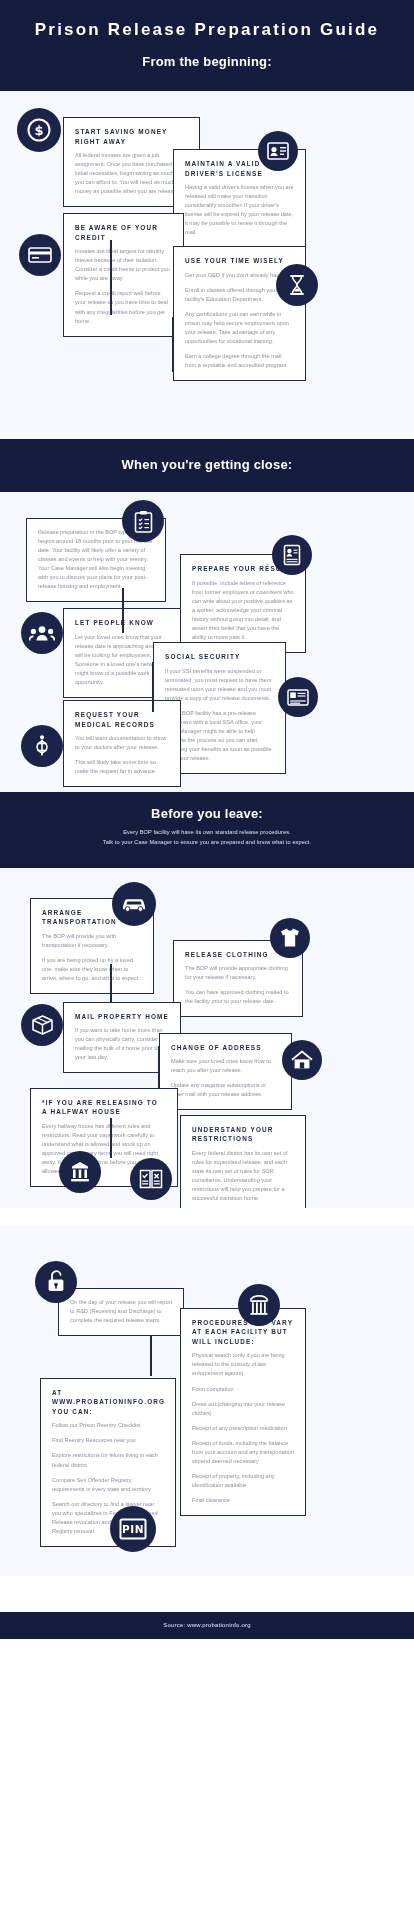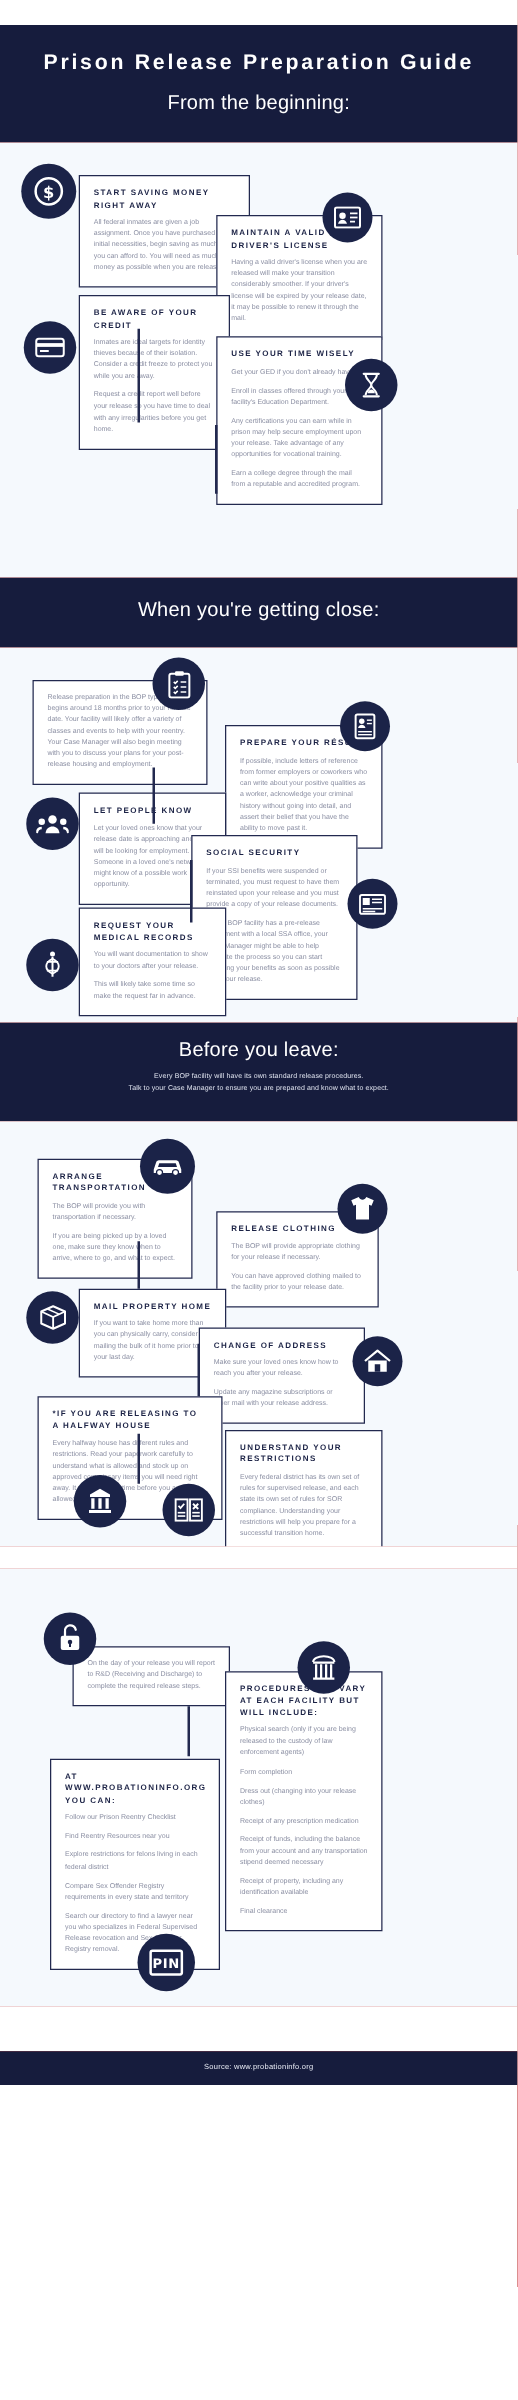--- a/index.html
+++ b/index.html
@@ -3,39 +3,39 @@
 <meta charset="utf-8">
 <style>
   * { box-sizing: border-box; margin: 0; padding: 0; }
   html, body {
     width: 414px;
     background: #ffffff;
     font-family: "Liberation Sans", sans-serif;
   }
   body { width: 414px; }
 
-  .page { width: 414px; position: relative; background:#b91c1c;margin-top:20px; }
+  .page { width: 414px; position: relative; background:#ef4444; }
 
   
   .band {
     background: #161c3d;
     color: #ffffff;
     text-align: center;
     padding: 18px 14px 20px;
   }
   .title {
     font-size: 17px;
     font-weight: bold;
     letter-spacing: 2.2px;
     color: #ffffff;
     padding-bottom: 14px;
   }
   .band-sub {
-    font-size: 16px;
-    font-weight: normal;
+    font-size: 13px;
+    font-weight: bold;
     letter-spacing: .2px;
     color: #ffffff;
   }
   .band-note {
     font-size: 5.6px;
     line-height: 1.75;
     color: #dfe3ef;
     margin-top: 7px;
     font-weight: normal;
     letter-spacing: .1px;
@@ -407,21 +407,21 @@
 
       <div class="card" style="left:40px;top:152px;width:136px;">
         <div class="card-h">AT WWW.PROBATIONINFO.ORG YOU CAN:</div>
         <div class="card-p">Follow our Prison Reentry Checklist</div>
         <div class="card-p">Find Reentry Resources near you</div>
         <div class="card-p">Explore restrictions for felons living in each federal district</div>
         <div class="card-p">Compare Sex Offender Registry requirements in every state and territory</div>
         <div class="card-p">Search our directory to find a lawyer near you who specializes in Federal Supervised Release revocation and Sex Offender Registry removal.</div>
       </div>
 
-      <div class="circ" style="left:110px;top:292px;width:46px;height:46px;">
+      <div class="circ" style="left:110px;top:280px;width:46px;height:46px;">
         <svg width="28" height="22" viewBox="0 0 28 22">
             <rect x="1.5" y="1.5" width="25" height="19" rx="1.5" fill="none" stroke="#fff" stroke-width="2"></rect>
             <text x="14" y="15" font-size="10.5" font-family="DejaVu Sans" font-weight="bold" fill="#fff" text-anchor="middle" letter-spacing="0.5">PIN</text>
           </svg>
       </div>
 
     </div>
   </div>
 
   <div class="spacer-white" style="height:36px;"></div>

